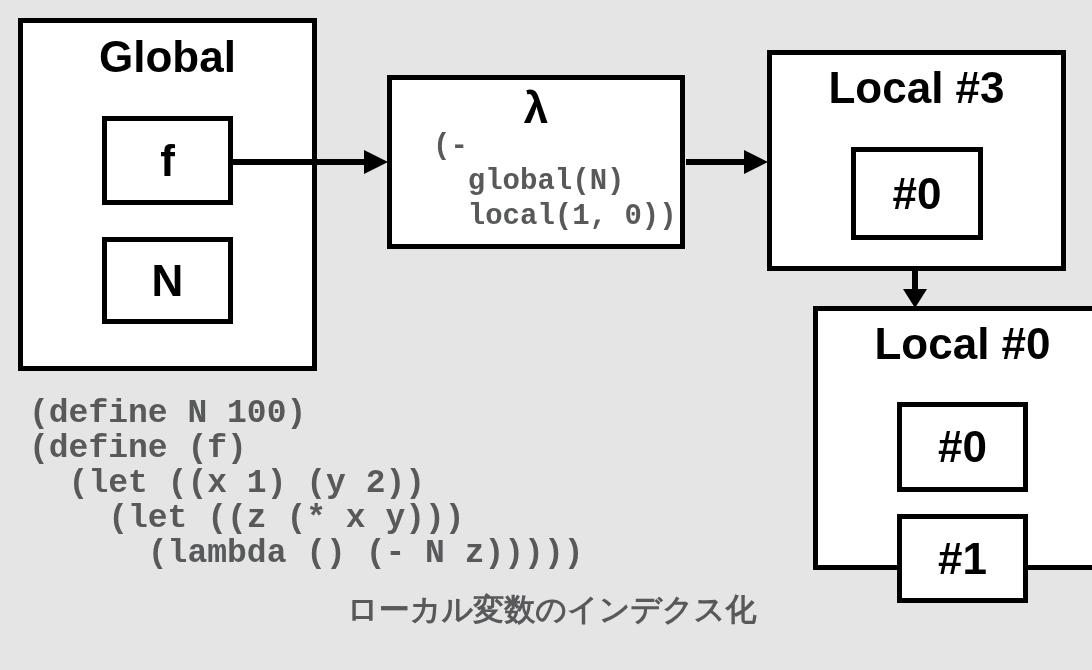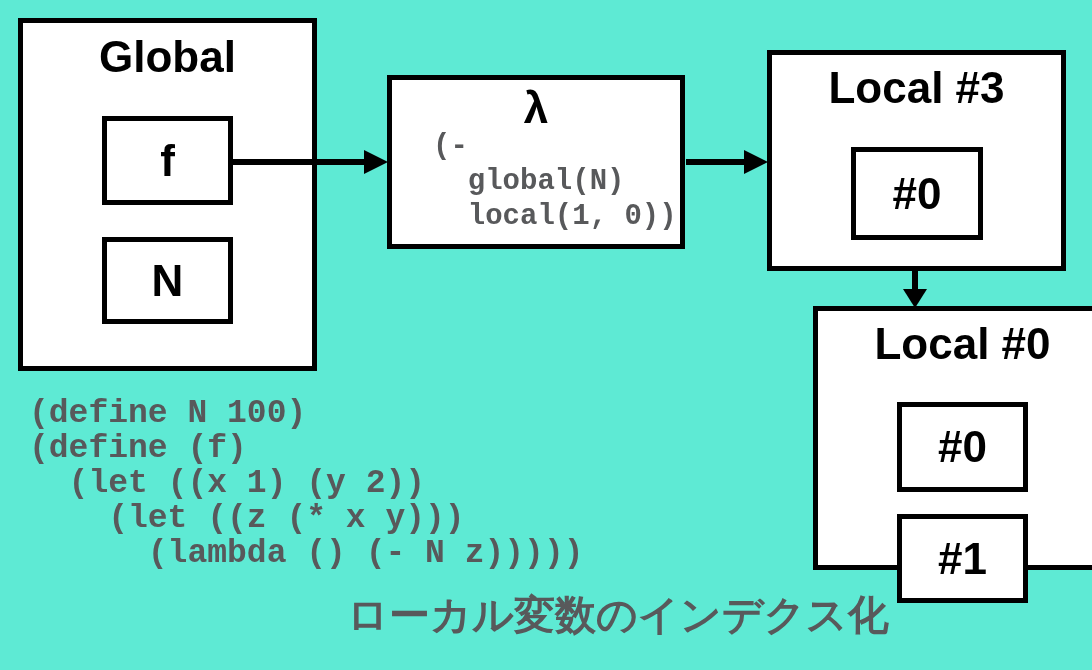--- a/index.html
+++ b/index.html
@@ -1,17 +1,17 @@
 <!DOCTYPE html>
 <html><head>
 <meta charset="utf-8">
 <style>
   html,body{margin:0;padding:0;background:#ffffff;}
   #stage{
-    position:relative;width:1092px;height:670px;background:#5eead4;overflow:hidden;
+    position:relative;width:1092px;height:670px;background:#e5e5e5;overflow:hidden;
     font-family:"Liberation Sans",sans-serif;color:#000;
   }
   .frame{
     position:absolute;box-sizing:border-box;border:5px solid #000;background:#fff;
   }
   .frame-title{
     position:absolute;left:0;right:0;text-align:center;
     font-size:44px;font-weight:600;line-height:1;color:#000;white-space:nowrap;
   }
   .slot{
@@ -32,21 +32,21 @@
   .lambda-code{
     position:absolute;left:41px;top:49px;
     font-size:29px;line-height:35px;
   }
   .source-code{
     position:absolute;left:29px;top:396px;
     font-size:33px;line-height:35px;
   }
   .caption{
     position:absolute;left:347px;top:591px;
-    font-size:41px;font-weight:bold;color:#58595b;line-height:1.2;white-space:nowrap;
+    font-size:31px;font-weight:bold;color:#58595b;line-height:1.2;white-space:nowrap;
   }
   .arrows{position:absolute;left:0;top:0;pointer-events:none;}
 </style>
 </head>
 <body>
 
 <div id="stage">
 
   <div class="frame" style="left:18px;top:18px;width:299px;height:353px;">
     <div class="frame-title" style="top:12px;">Global</div>

